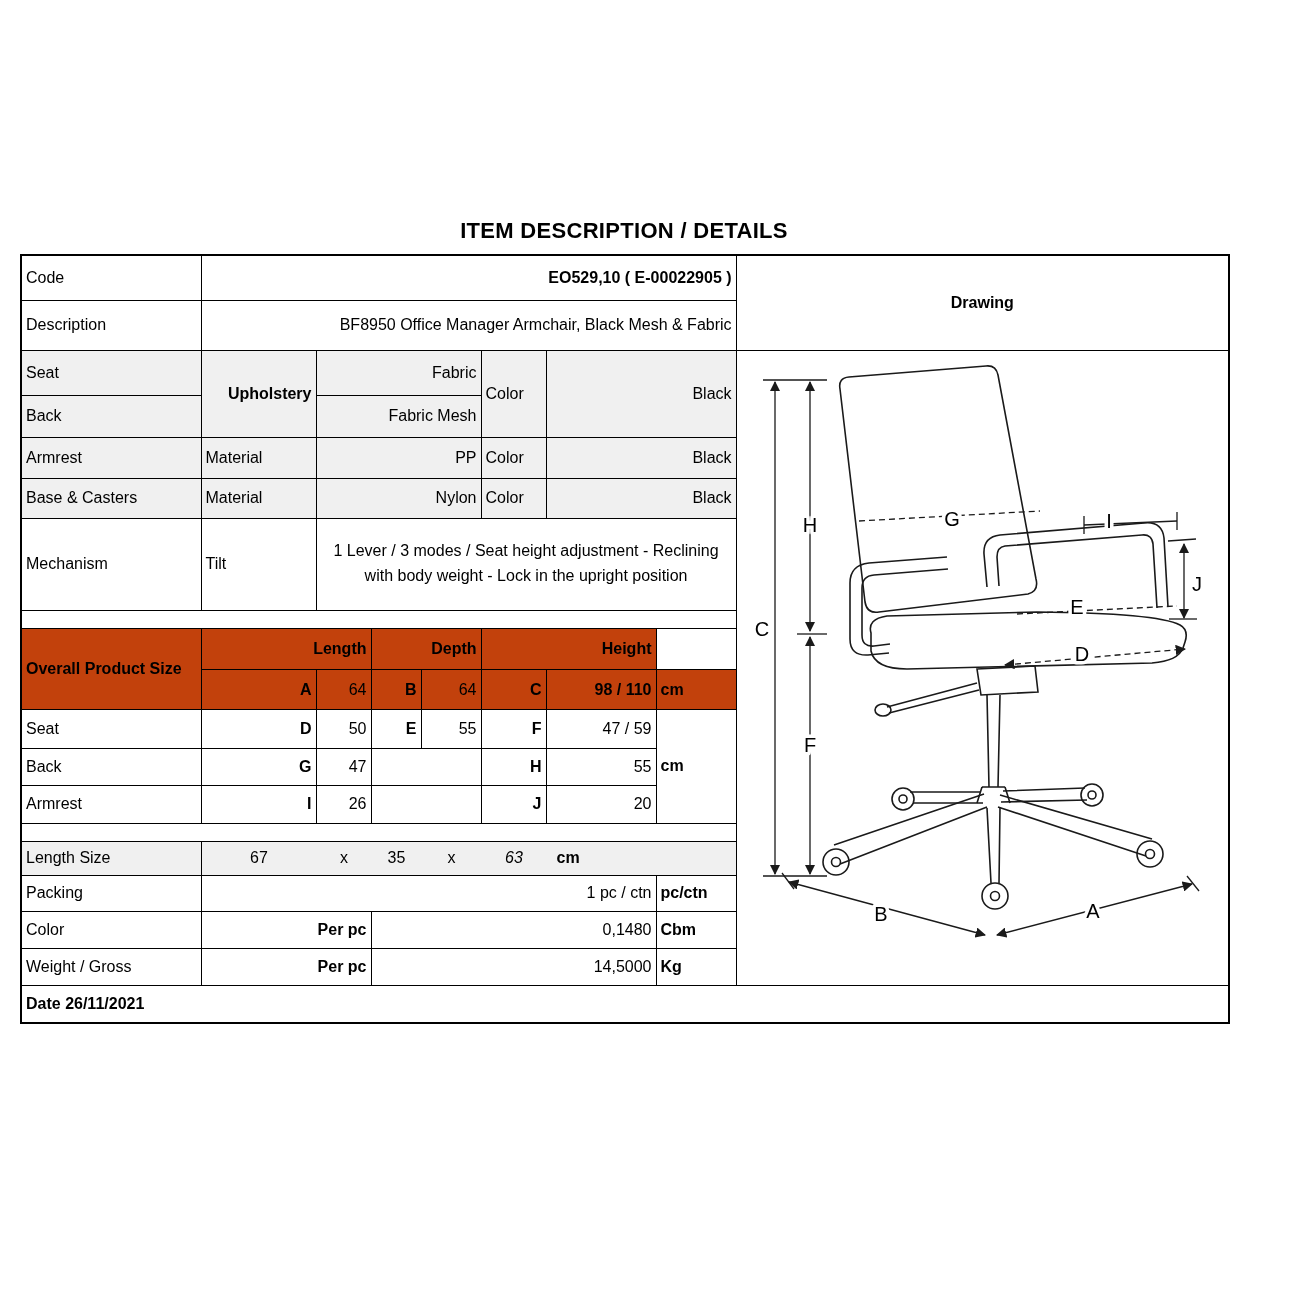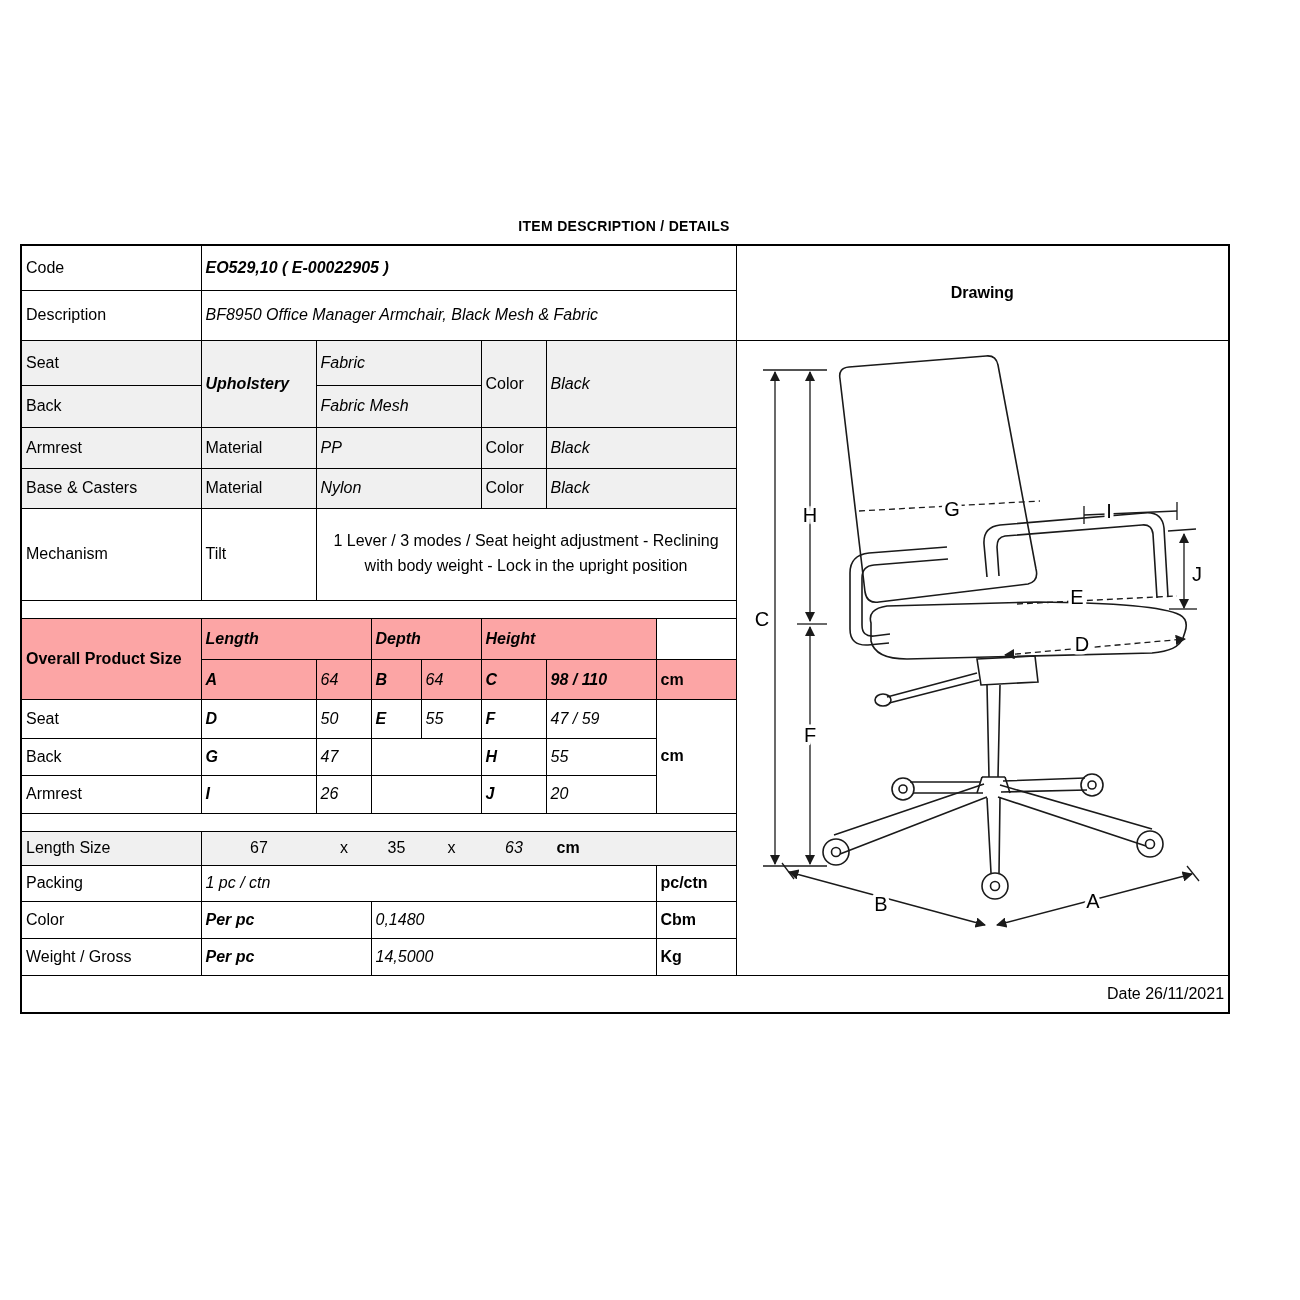--- a/index.html
+++ b/index.html
@@ -3,45 +3,45 @@
 <meta charset="utf-8">
 <style>
   * { box-sizing: border-box; }
   html,body { margin:0; padding:0; }
   body {
     width:1300px; height:1300px; background:#ffffff; color:#000;
     font-family:"Liberation Sans", sans-serif;
   }
   .page-title {
     width:1208px; margin:218px 0 10px 20px; text-align:center;
-    font-size:14px; font-weight:bold; letter-spacing:.3px;
+    font-size:22px; font-weight:bold; letter-spacing:.3px;
   }
   table.spec {
     border-collapse:collapse; table-layout:fixed;
     margin-left:20px; width:1208px; border:2px solid #000;
   }
   table.spec td {
     border:1px solid #000; font-size:16px; padding:0 4px;
     overflow:hidden; vertical-align:middle;
   }
   .lbl { font-weight:normal; text-align:left; padding-left:5px; }
-  .ctr { text-align:left;font-style:italic; }
+  .ctr { text-align:right; }
   .b   { font-weight:bold; }
   .gray   { background:#f0f0f0; }
-  .yellow { background:#fca5a5;margin-top:29px; }
+  .yellow { background:#c2410c;margin-top:29px; }
   .unit { font-weight:bold; text-align:left; padding-left:10px; }
   .mech { text-align:center; line-height:1.55; padding:4px 10px; }
   .two-line { text-align:left; font-weight:bold; padding:0 14px; line-height:1.25; }
   .pack-flex { display:flex; align-items:center; height:100%; }
   .pack-flex span { display:inline-block; text-align:center; }
   .pf1{width:115px;} .pf2{width:55px;} .pf3{width:50px;} .pf4{width:60px;} .pf5{width:65px;font-style:italic;}
   .pf6{width:110px; text-align:left !important; padding-left:10px; font-weight:bold;}
   .drawing-title { font-weight:bold; font-size:17px; text-align:center; }
   .drawing-cell { padding:0 !important; vertical-align:top; }
-  .date-row { text-align:right; font-weight:normal; font-size:15px; }
+  .date-row { text-align:left; font-weight:bold; font-size:15px; }
   g.dimlabels text {
     font-family:"Liberation Sans", sans-serif; font-size:20px;
     text-anchor:middle; fill:#000;
     paint-order:stroke; stroke:#fff; stroke-width:7px; stroke-linejoin:round;
   }
 </style>
 </head>
 <body>
 
 <div class="page-title">ITEM DESCRIPTION / DETAILS</div>

